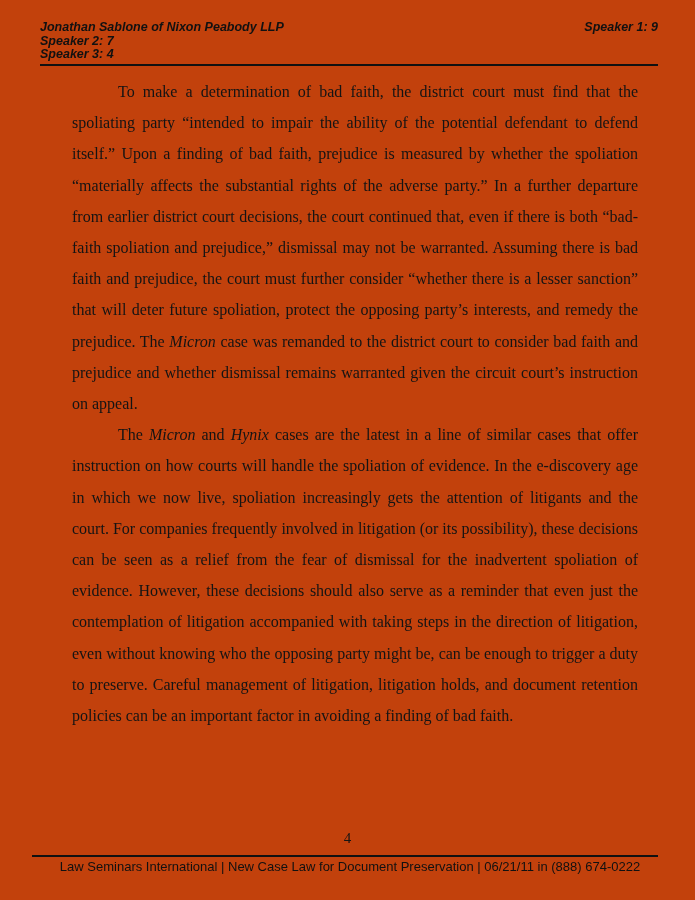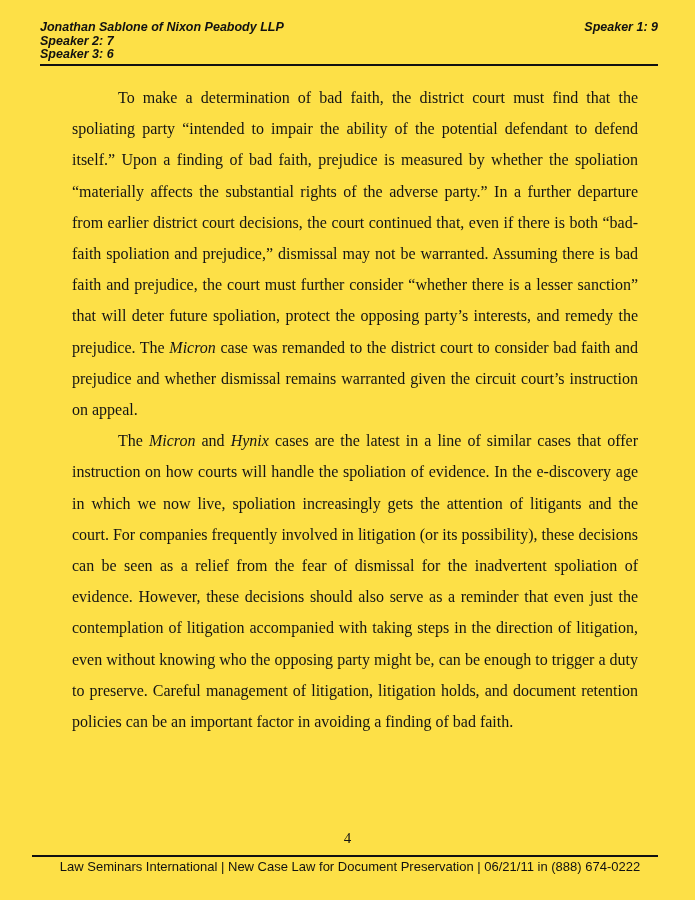--- a/index.html
+++ b/index.html
@@ -4,21 +4,21 @@
 <style>
   html, body {
     margin: 0;
     padding: 0;
     background: #ffffff;
   }
   #page {
     position: relative;
     width: 695px;
     height: 900px;
-    background: #fde047;
+    background: #c2410c;
     color: #000000;
     overflow: hidden;
   }
 
   
   #header {
     position: absolute;
     left: 40px;
     top: 21px;
     width: 618px;
@@ -40,21 +40,21 @@
     top: 64px;
     width: 618px;
     height: 0;
     border-top: 2px solid #111111;
   }
 
   
   #doc-body {
     position: absolute;
     left: 72px;
-    top: 82px;
+    top: 76px;
     width: 566px;
     font-family: "Liberation Serif", serif;
     font-size: 16px;
     line-height: 31.2px;
     text-align: justify;
     color: #141414;
   }
   #doc-body p {
     margin: 0;
     padding: 0;
@@ -105,21 +105,21 @@
 
   <div id="header">
     <div class="header-row">
       <span>Jonathan Sablone of Nixon Peabody LLP</span>
       <span>Speaker 1: 9</span>
     </div>
     <div class="header-row">
       <span>Speaker 2: 7</span>
     </div>
     <div class="header-row">
-      <span>Speaker 3: 6</span>
+      <span>Speaker 3: 4</span>
     </div>
   </div>
 
   <div id="header-rule"></div>
 
   <div id="doc-body">
     <p><span>To make a determination of bad faith, the district court must find that the spoliating party “intended to impair the ability of the potential defendant to defend itself.”  Upon a finding of bad faith, prejudice is measured by whether the spoliation “materially affects the substantial rights of the adverse party.”  In a further departure from earlier district court decisions, the court continued that, even if there is both “bad-faith spoliation and prejudice,” dismissal may not be warranted.  Assuming there is bad faith and prejudice, the court must further consider “whether there is a lesser sanction” that will deter future spoliation, protect the opposing party’s interests, and remedy the prejudice.  The </span><span class="italic">Micron</span><span> case was remanded to the district court to consider bad faith and prejudice and whether dismissal remains warranted given the circuit court’s instruction on appeal.</span></p>
     <p><span>The </span><span class="italic">Micron</span><span> and </span><span class="italic">Hynix</span><span> cases are the latest in a line of similar cases that offer instruction on how courts will handle the spoliation of evidence.  In the e-discovery age in which we now live, spoliation increasingly gets the attention of litigants and the court.  For companies frequently involved in litigation (or its possibility), these decisions can be seen as a relief from the fear of dismissal for the inadvertent spoliation of evidence.  However, these decisions should also serve as a reminder that even just the contemplation of litigation accompanied with taking steps in the direction of litigation, even without knowing who the opposing party might be, can be enough to trigger a duty to preserve.  Careful management of litigation, litigation holds, and document retention policies can be an important factor in avoiding a finding of bad faith.</span></p>
   </div>
 

